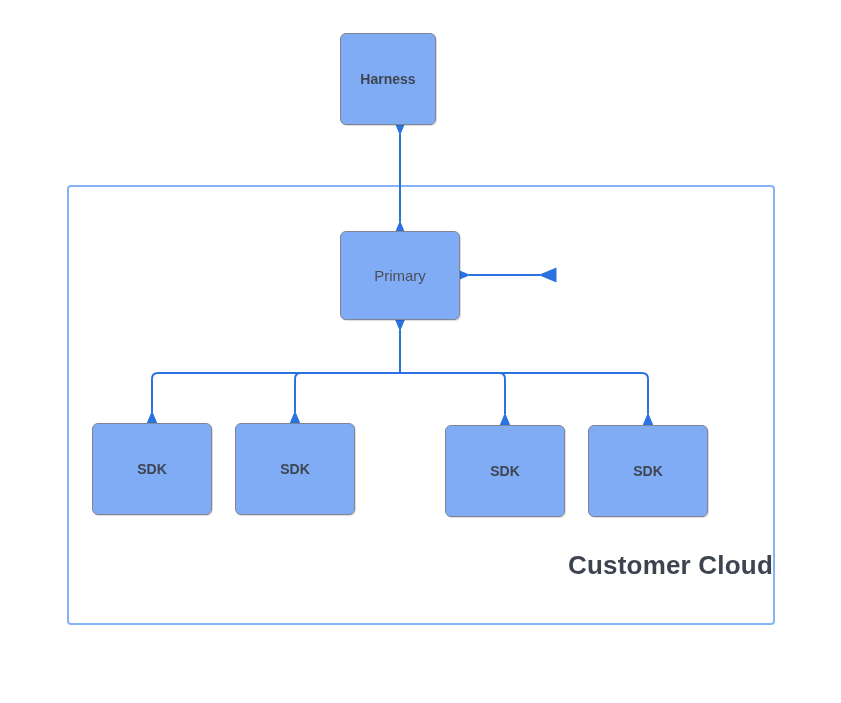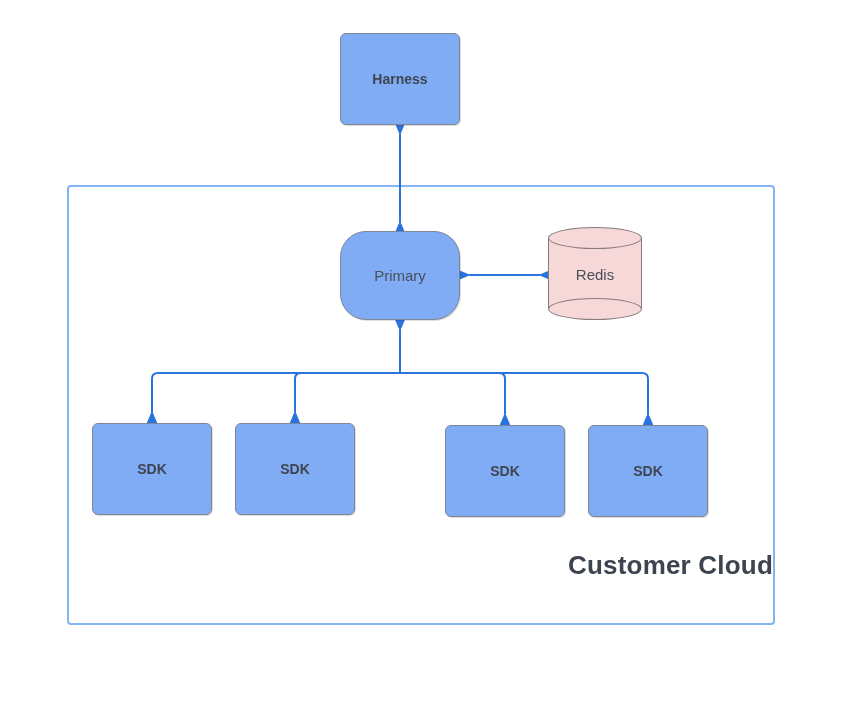--- a/index.html
+++ b/index.html
@@ -66,22 +66,22 @@
     box-shadow: 1px 1px 0 rgba(0,0,0,0.13);
   }
   .node-label {
     font-size: 14px;
     line-height: 1;
     text-align: center;
   }
   .node.bold .node-label { font-weight: bold; }
   .node.regular .node-label { font-weight: normal; font-size: 15px; color: #4a4f59; }
 
-  #node-harness { left: 340px; top: 33px;  width: 120px; height: 92px; }
-  #node-primary { left: 340px; top: 231px; width: 120px; height: 89px; border-radius: 26px; }
+  #node-harness { left: 340px; top: 33px;  width: 96px; height: 92px; }
+  #node-primary { left: 340px; top: 231px; width: 120px; height: 89px; }
 
   #node-sdk-0 { left: 92px;  top: 423px; width: 120px; height: 92px; }
   #node-sdk-1 { left: 235px; top: 423px; width: 120px; height: 92px; }
   #node-sdk-2 { left: 445px; top: 425px; width: 120px; height: 92px; }
   #node-sdk-3 { left: 588px; top: 425px; width: 120px; height: 92px; }
 
   
   .cylinder {
     position: absolute;
     left: 548px;
@@ -166,26 +166,20 @@
   </svg>
 
   <div class="node bold" id="node-harness">
     <span class="node-label">Harness</span>
   </div>
 
   <div class="node regular" id="node-primary">
     <span class="node-label">Primary</span>
   </div>
 
-  <div class="cylinder">
-    <div class="cyl-body"></div>
-    <div class="cyl-bottom"></div>
-    <div class="cyl-top"></div>
-    <div class="cyl-label">Redis</div>
-  </div>
 
   <div class="node bold" id="node-sdk-0">
     <span class="node-label">SDK</span>
   </div>
   <div class="node bold" id="node-sdk-1">
     <span class="node-label">SDK</span>
   </div>
   <div class="node bold" id="node-sdk-2">
     <span class="node-label">SDK</span>
   </div>

